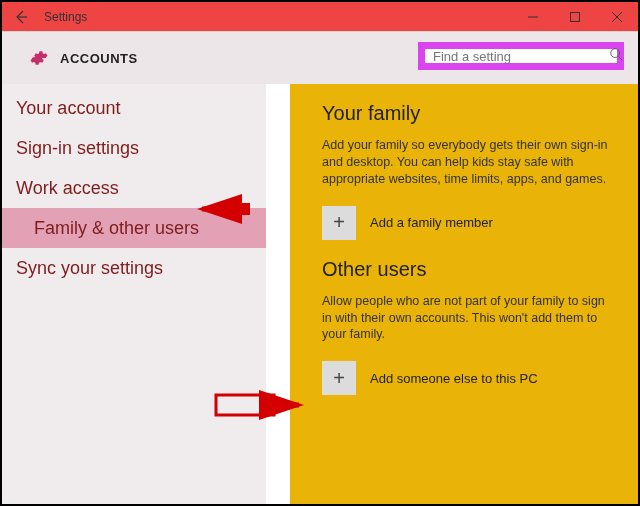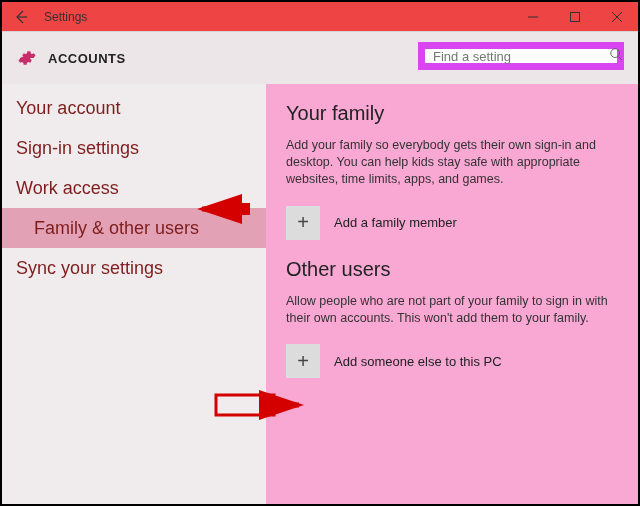--- a/index.html
+++ b/index.html
@@ -33,21 +33,21 @@
     position: absolute; right: 0; top: 0; height: 30px; display: flex;
   }
   .win-ctl {
     width: 42px; height: 30px; display: flex; align-items: center; justify-content: center;
   }
   .header-row {
     height: 52px;
     background: #ece6e8;
     display: flex;
     align-items: center;
-    padding: 0 16px;
+    padding: 0 28px;
     position: relative;
   }
   .gear { color: #c2185b; margin-right: 12px; display:flex; }
   .section-title {
     font-size: 13px;
     font-weight: 600;
     letter-spacing: 0.5px;
     color: #222;
   }
   .search-box {
@@ -89,23 +89,24 @@
     font-size: 18px;
     color: #7f1d1d;
   }
   .side-item.active {
     background: #e2a1b4;
     position: relative;
     padding-left: 32px;
   }
   .content {
     flex: 1;
-    background: #f9a8d4;
-    padding: 18px 22px 10px 20px;
+    background: #eab308;
+    padding: 18px 22px 10px 32px;
     overflow-y: auto;
+    margin-left: 24px;
   }
   .h2 {
     font-size: 20px;
     font-weight: 400;
     color: #222;
     margin-bottom: 12px;
   }
   .desc {
     font-size: 12.5px;
     color: #333;

